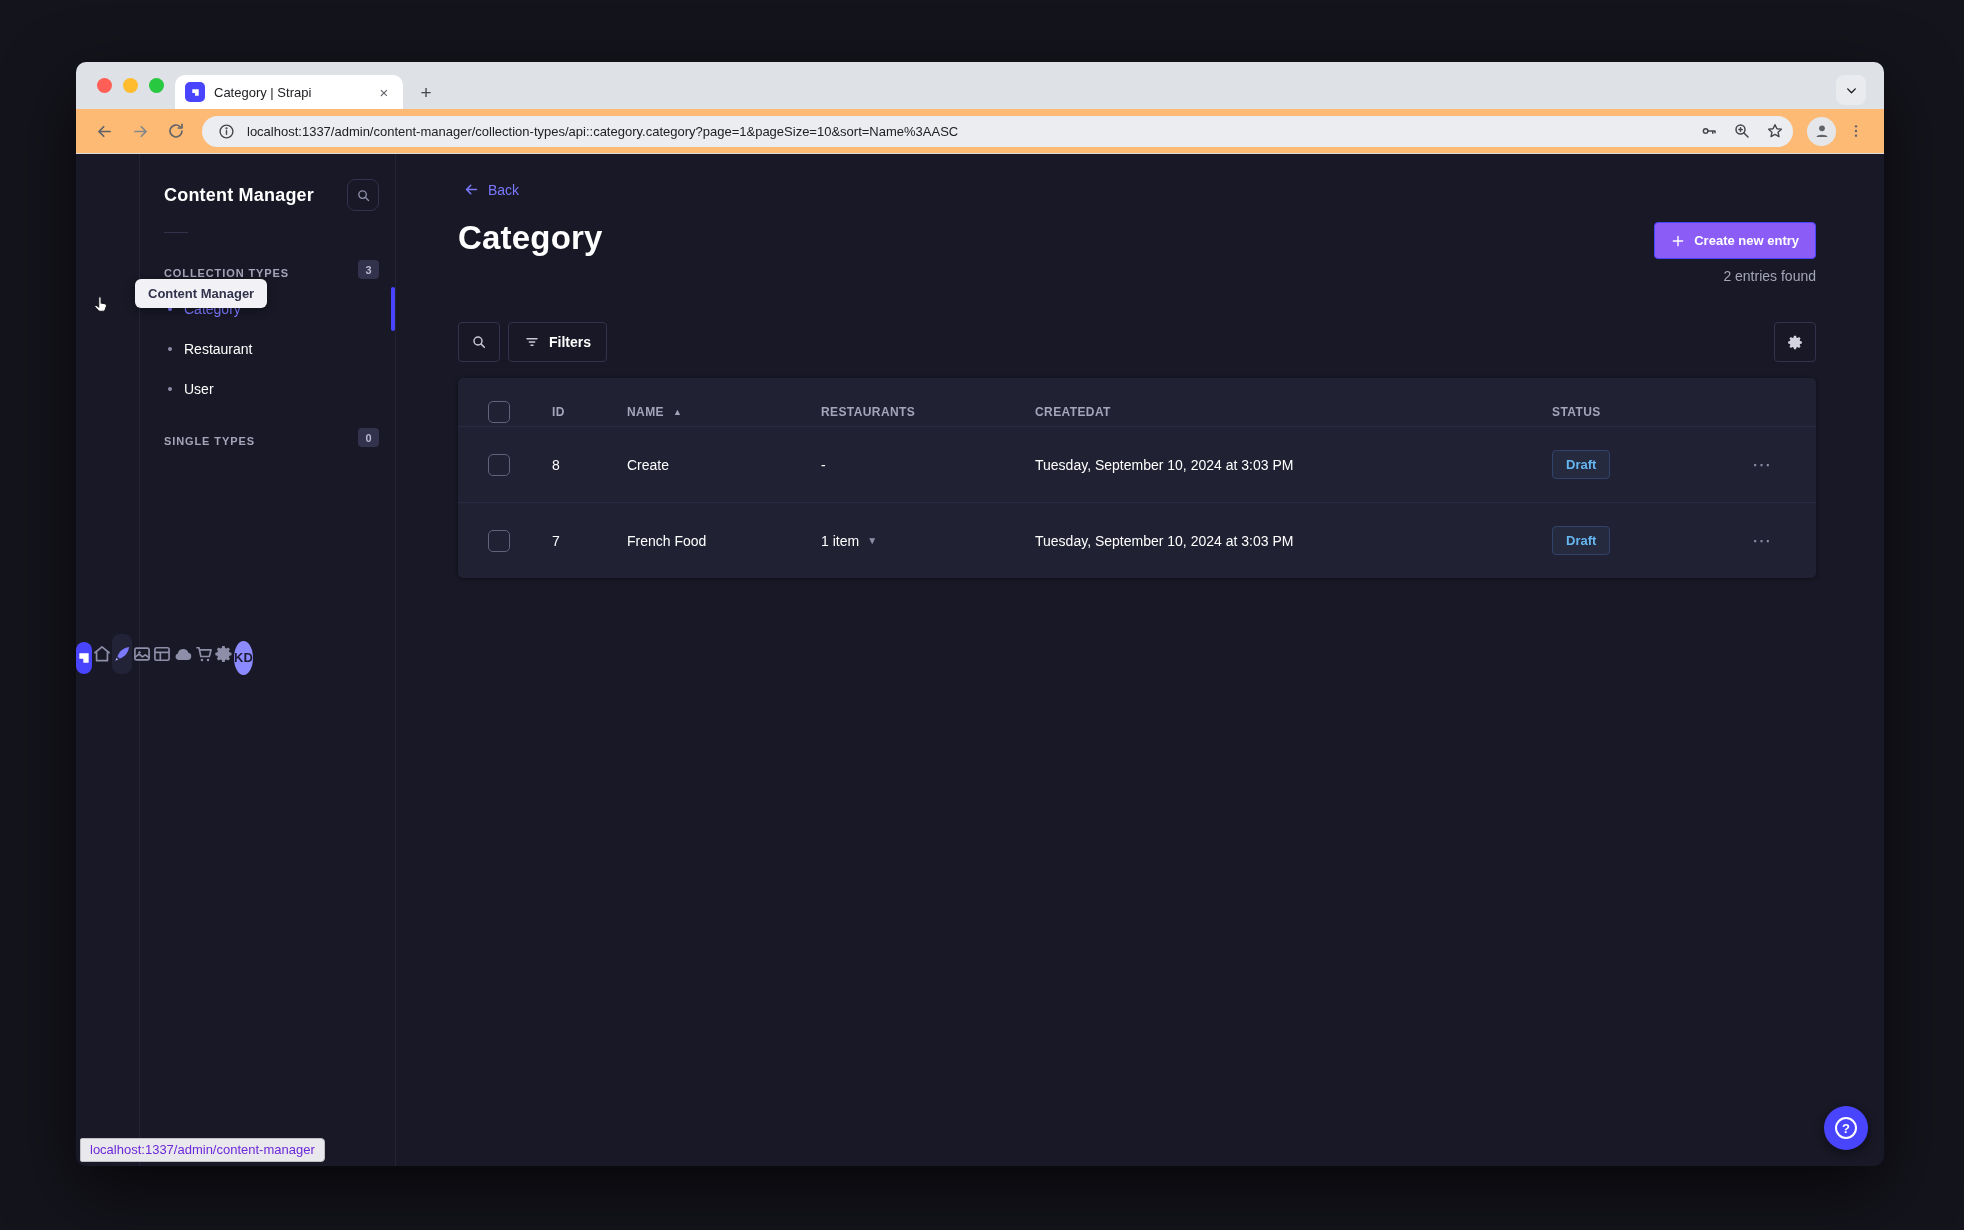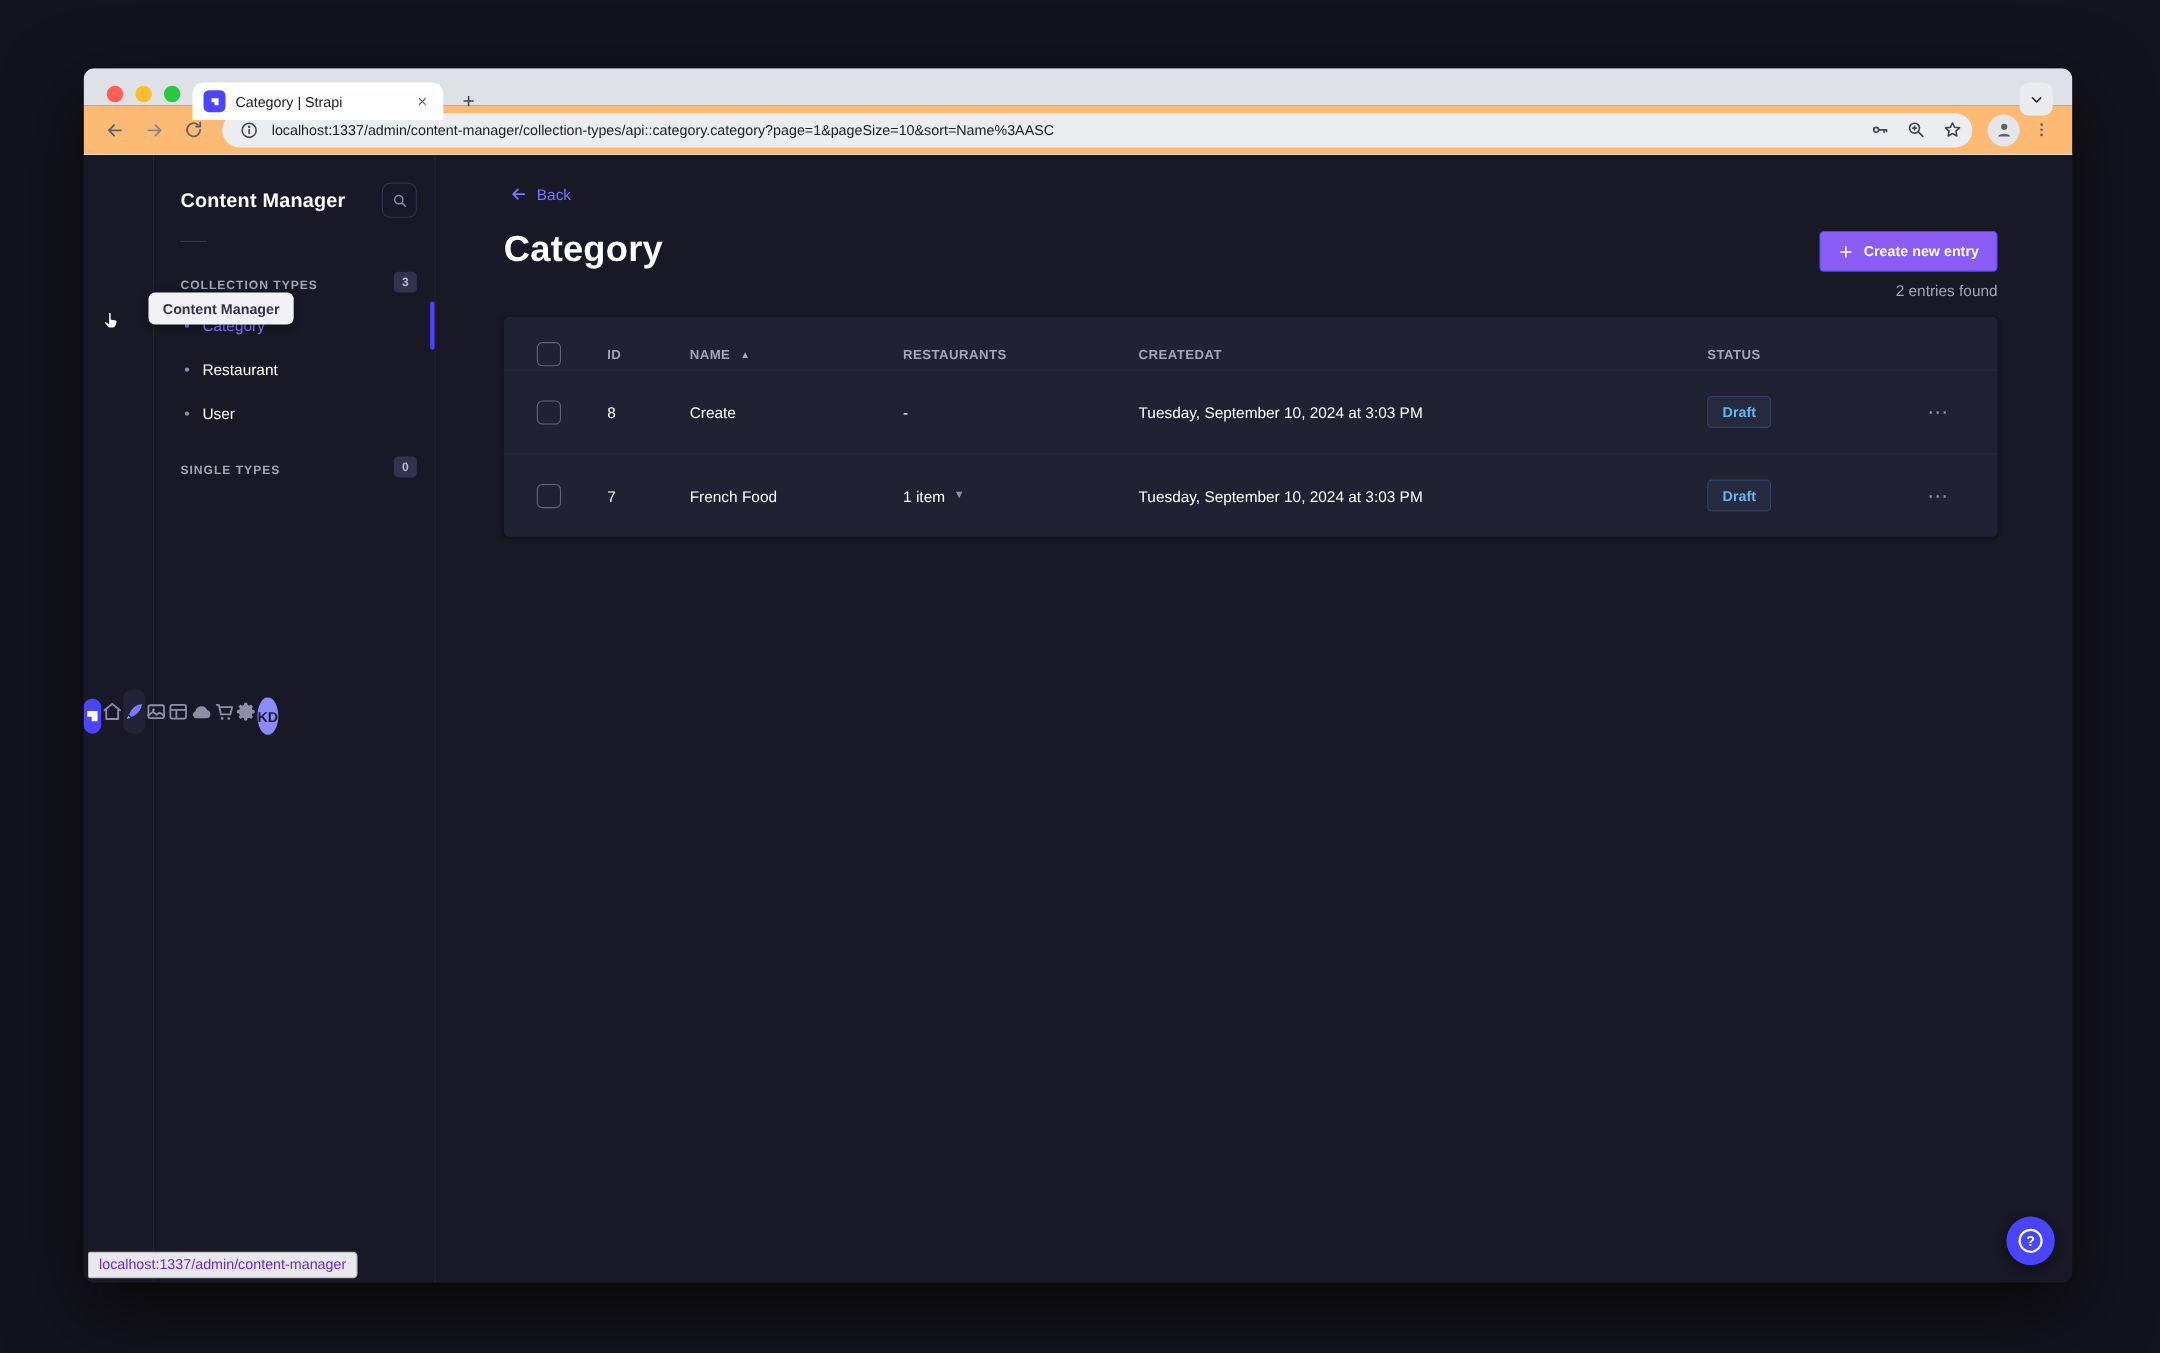--- a/index.html
+++ b/index.html
@@ -4,21 +4,21 @@
 <style>
   * { margin:0; padding:0; box-sizing:border-box; }
   html,body { width:1964px; height:1230px; background:#14141c; font-family:"Liberation Sans", sans-serif; overflow:hidden; }
 
   
   .window { position:absolute; left:76px; top:62px; width:1808px; height:1104px;
     border-radius:10px; overflow:hidden; box-shadow:0 25px 70px rgba(0,0,0,.65);
     display:flex; flex-direction:column; background:#181826; }
 
   
-  .tabstrip { height:34px; background:#dee1e6; position:relative; flex:none; }
+  .tabstrip { height:47px; background:#dee1e6; position:relative; flex:none; }
   .traffic { position:absolute; top:16px; left:21px; display:flex; gap:11px; }
   .traffic span { width:15px; height:15px; border-radius:50%; display:block; }
   .tab { position:absolute; left:99px; top:13px; width:228px; height:34px; background:#fff;
     border-radius:10px 10px 0 0; display:flex; align-items:center; padding:0 10px; gap:9px; }
   .favicon { width:20px; height:20px; border-radius:5px; background:#4945ff; display:grid; place-items:center; flex:none; }
   .tab-title { font-size:13px; color:#202124; white-space:nowrap; overflow:hidden; flex:1; }
   .tab-close { color:#5f6368; font-size:15px; width:18px; height:18px; display:grid; place-items:center; border-radius:50%; flex:none; }
   .newtab { position:absolute; left:337px; top:18px; width:26px; height:26px; color:#45484d;
     font-size:19px; display:grid; place-items:center; border-radius:50%; }
   .tabsearch { position:absolute; right:18px; top:13px; width:30px; height:30px; border-radius:8px;
@@ -300,20 +300,39 @@
         <h1 class="page-title">Category</h1>
         <button class="create-btn">
           <svg width="14" height="14" viewBox="0 0 24 24" fill="none" stroke="currentColor" stroke-width="2.4" stroke-linecap="round">
               <path d="M12 4v16M4 12h16"></path>
             </svg>
           <span>Create new entry</span>
         </button>
       </div>
       <div class="subtitle">2 entries found</div>
 
+      <div class="tools-row">
+        <button class="tool-btn square">
+          <svg class="ic" width="16" height="16" viewBox="0 0 24 24" fill="none" stroke="currentColor" stroke-width="2.2" stroke-linecap="round">
+              <circle cx="10.5" cy="10.5" r="6"></circle>
+              <path d="M15.2 15.2L20 20"></path>
+            </svg>
+        </button>
+        <button class="tool-btn filters">
+          <svg class="ic" width="16" height="16" viewBox="0 0 24 24" fill="none" stroke="currentColor" stroke-width="2.2" stroke-linecap="round">
+              <path d="M4.5 7h15M8 12h8M10.5 17h3"></path>
+            </svg>
+          <span>Filters</span>
+        </button>
+        <button class="tool-btn square gear-btn">
+          <svg width="17" height="17" viewBox="0 0 24 24" fill="currentColor">
+              <path d="M12 8.2A3.8 3.8 0 1 0 12 15.8 3.8 3.8 0 0 0 12 8.2zm9 5.3v-3l-2.5-.5a7 7 0 0 0-.7-1.7l1.4-2.1-2.1-2.1-2.1 1.4a7 7 0 0 0-1.7-.7L12.8 2.3h-3L9.3 4.8a7 7 0 0 0-1.7.7L5.5 4.1 3.4 6.2l1.4 2.1a7 7 0 0 0-.7 1.7l-2.5.5v3l2.5.5a7 7 0 0 0 .7 1.7l-1.4 2.1 2.1 2.1 2.1-1.4a7 7 0 0 0 1.7.7l.5 2.5h3l.5-2.5a7 7 0 0 0 1.7-.7l2.1 1.4 2.1-2.1-1.4-2.1a7 7 0 0 0 .7-1.7z"></path>
+            </svg>
+        </button>
+      </div>
 
       <div class="card">
         <div class="trow thead">
           <div class="th">
               <span class="cb"></span>
             </div>
           <div class="th">
               <span>ID</span>
             </div>
           <div class="th">

